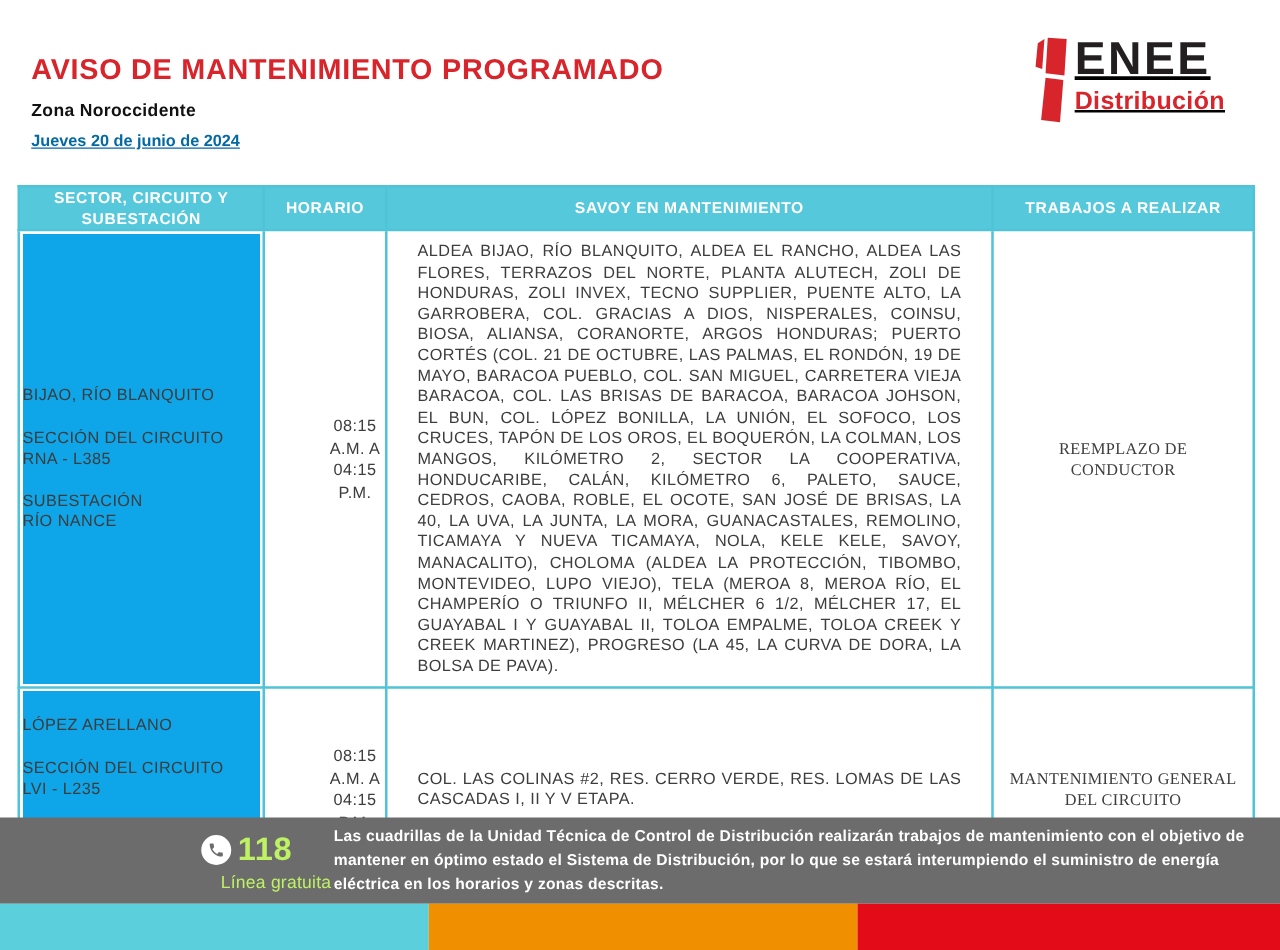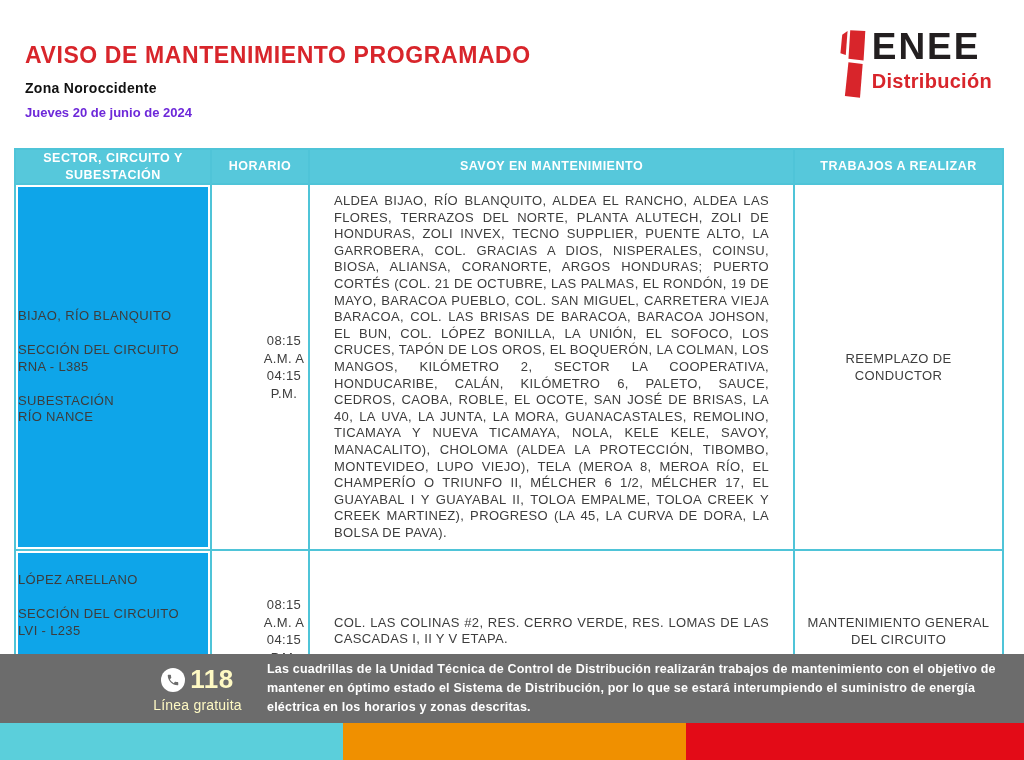--- a/index.html
+++ b/index.html
@@ -4,46 +4,46 @@
 <style>
   * { margin: 0; padding: 0; box-sizing: border-box; }
   html, body { width: 1024px; height: 760px; }
   body { font-family: "Liberation Sans", sans-serif; background: #ffffff; }
   .page { position: relative; width: 1024px; height: 760px; background: #ffffff; overflow: hidden; }
 
   
   .header { position: absolute; left: 25px; top: 42px; }
   .title { color: #d8252b; font-size: 23px; font-weight: bold; letter-spacing: 0.6px; text-align: center; }
   .zone { color: #111111; font-size: 14px; font-weight: bold; margin-top: 11px; letter-spacing: 0.3px; }
-  .date { color: #6d28d9; font-size: 13px; font-weight: bold; margin-top: 9px; }
+  .date { color: #0369a1; font-size: 13px; font-weight: bold; margin-top: 9px; text-decoration: underline; }
 
   
-  .logo { position: absolute; right: 32px; top: 27px; display: flex; align-items: flex-start; }
+  .logo { position: absolute; right: 44px; top: 27px; display: flex; align-items: flex-start; text-decoration: underline; }
   .logo-icon { width: 32px; height: 74px; margin-right: 4px; }
   .logo-text { display: flex; flex-direction: column; }
   .logo-brand { color: #231f20; font-size: 37px; font-weight: bold; letter-spacing: 2px; line-height: 1.1; }
   .logo-division { color: #d8252b; font-size: 20px; font-weight: bold; letter-spacing: 0.3px; margin-top: 2px; text-align: center; }
 
   
   table.notice { position: absolute; left: 14px; top: 148px; width: 988px; border-collapse: collapse; table-layout: fixed; }
   table.notice td, table.notice th { border: 2px solid #4fc4d8; }
   th.colhead { background: #56c8db; color: #ffffff; font-size: 12.5px; font-weight: bold; letter-spacing: 0.5px; height: 35px; text-align: center; vertical-align: middle; white-space: pre-line; line-height: 1.3; }
   td { color: #3d3d3d; font-size: 13px; letter-spacing: 0.35px; }
   td.sector { background: #0ea5e9; background-clip: content-box; padding: 2px; text-align: left; vertical-align: middle; white-space: pre-line; line-height: 1.3; }
   td.horario { text-align: center; vertical-align: middle; white-space: pre-line; line-height: 1.35; padding-left: 48px; }
   td.zonas { text-align: justify; padding: 8px 24px; line-height: 16.6px; }
   td.zonas.vtop { vertical-align: top; }
   td.zonas.vmid { vertical-align: middle; }
-  td.trabajos { text-align: center; vertical-align: middle; white-space: pre-line; line-height: 1.35; }
+  td.trabajos { text-align: center; vertical-align: middle; white-space: pre-line; line-height: 1.35; font-family: Liberation Serif, serif; }
   tr.row1 { height: 283px; }
   tr.row2 { height: 162px; }
 
   
   .footer { position: absolute; left: 0; top: 654px; width: 1024px; height: 69px; background: #6c6c6c; display: flex; align-items: center; }
-  .phone-block { width: 135px; margin-left: 130px; text-align: center; color: #fef9c3; flex-shrink: 0; }
+  .phone-block { width: 135px; margin-left: 130px; text-align: right; color: #bef264; flex-shrink: 0; }
   .phone-row { display: flex; align-items: center; justify-content: center; gap: 5px; }
   .phone-circle { width: 24px; height: 24px; border-radius: 50%; background: #ffffff; display: flex; align-items: center; justify-content: center; }
   .phone-circle svg { width: 14px; height: 14px; fill: #6c6c6c; }
   .phone-number { font-size: 26px; font-weight: bold; letter-spacing: 0.5px; }
   .phone-label { font-size: 14px; margin-top: 2px; letter-spacing: 0.2px; }
   .footer-message { color: #ffffff; font-size: 12.5px; font-weight: bold; line-height: 1.5; width: 738px; margin-left: 2px; letter-spacing: 0.2px; }
 
   
   .bars { position: absolute; left: 0; top: 723px; width: 1024px; height: 37px; display: flex; }
   .bar-cyan { width: 343px; height: 100%; background: #5bcfdb; }

